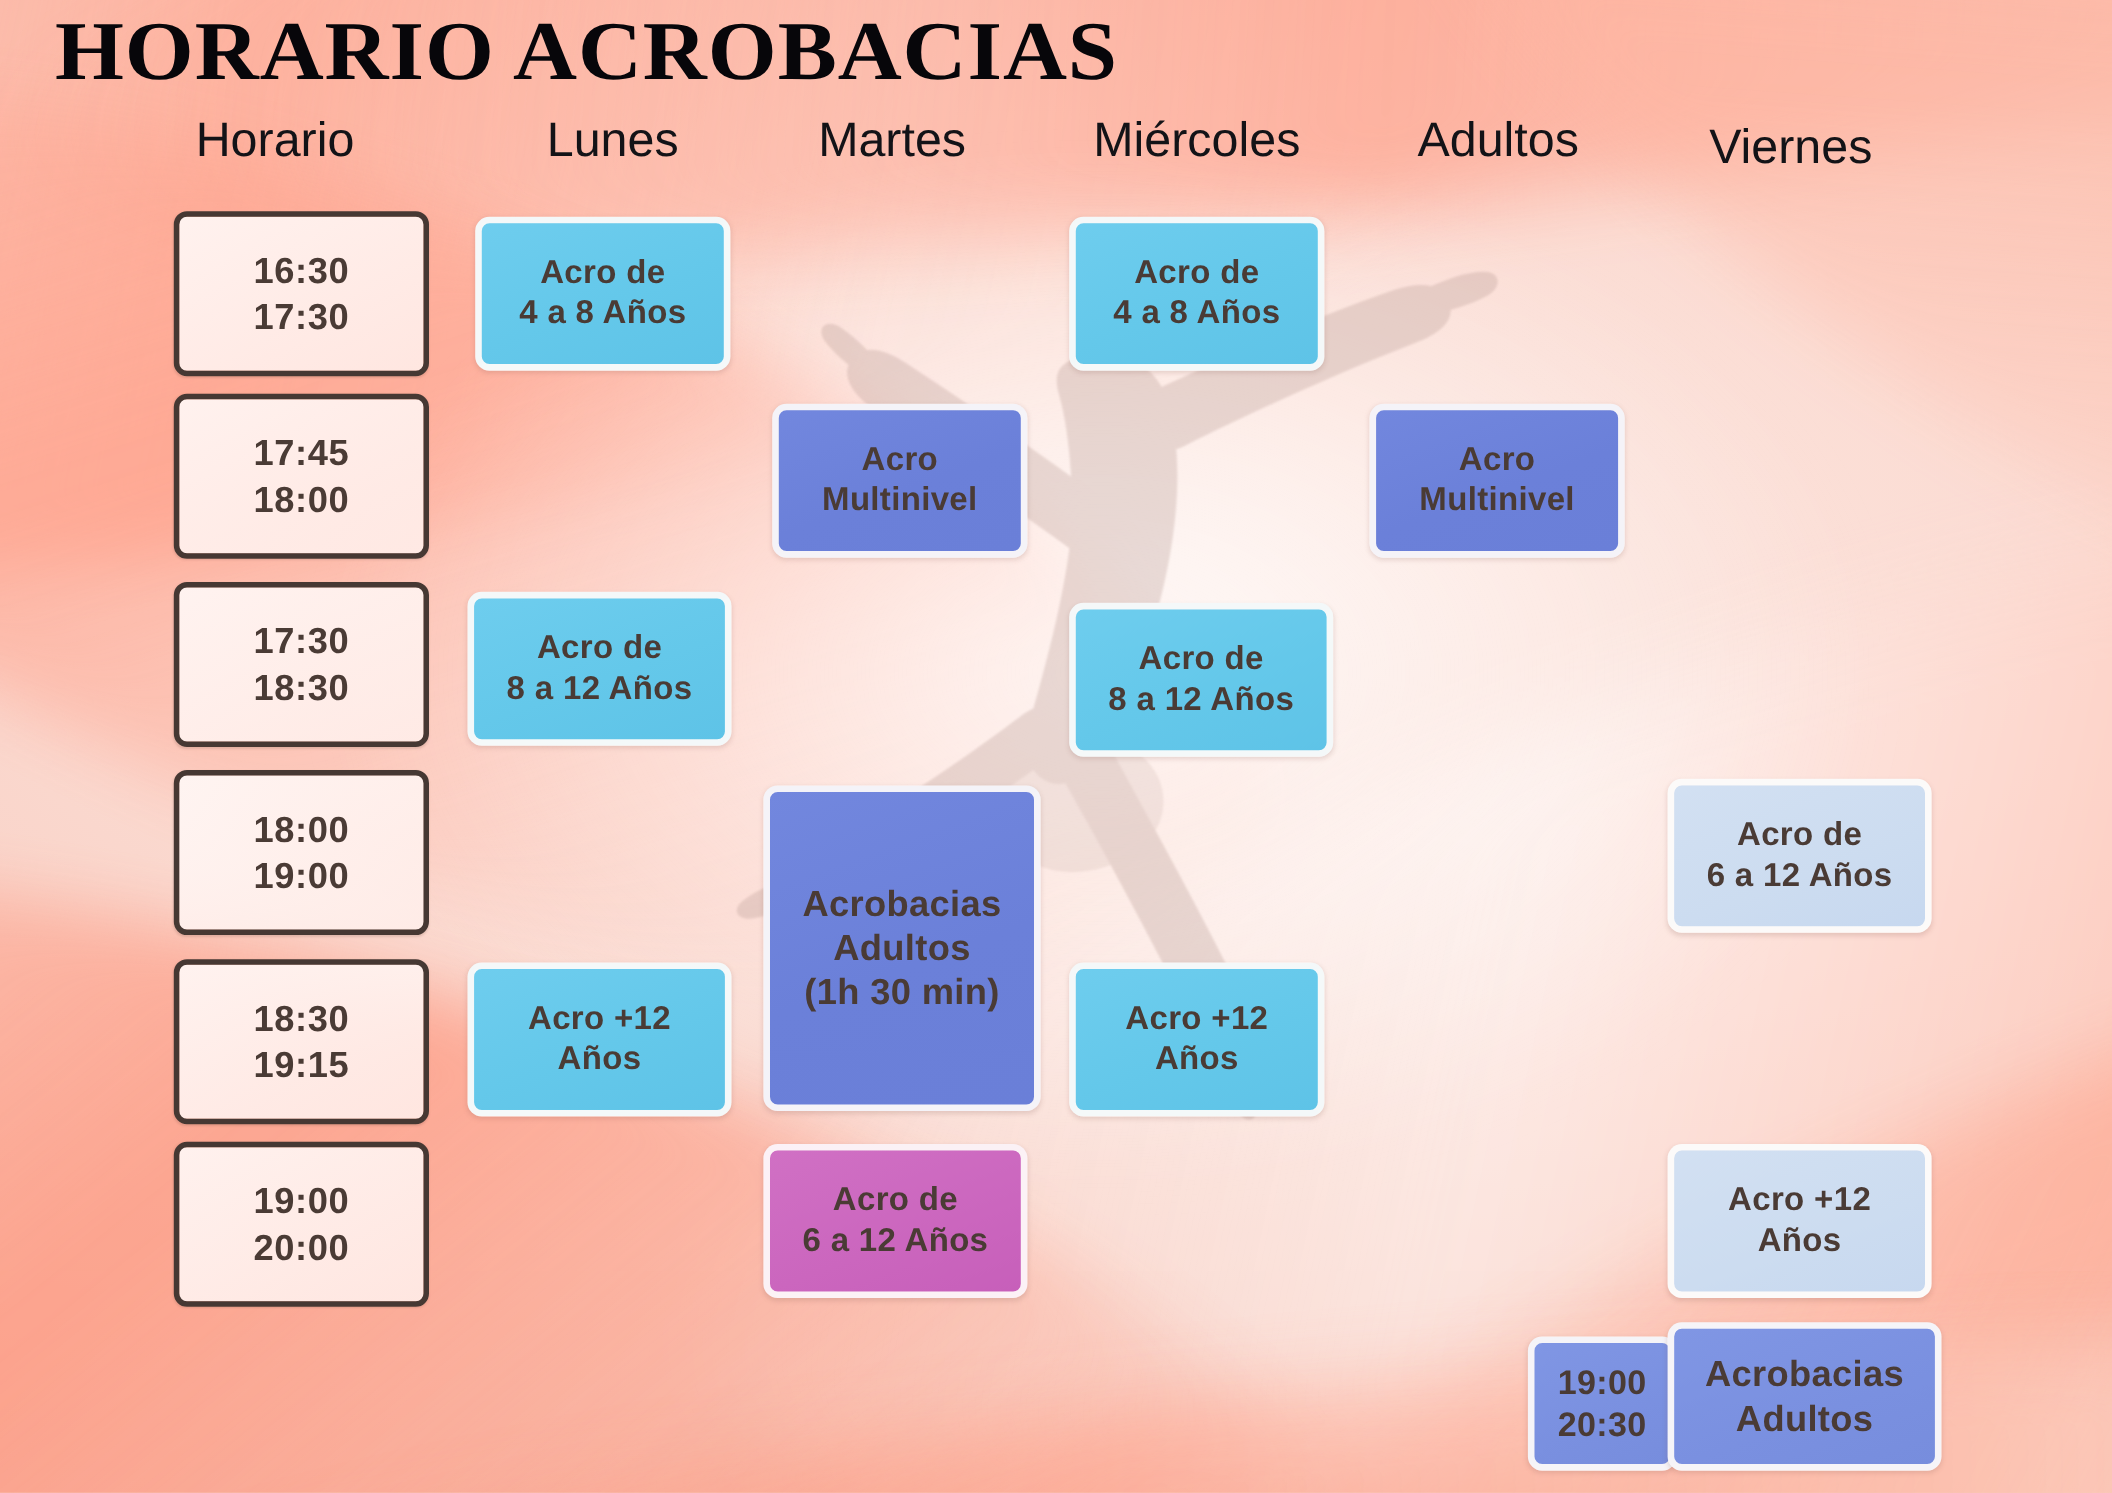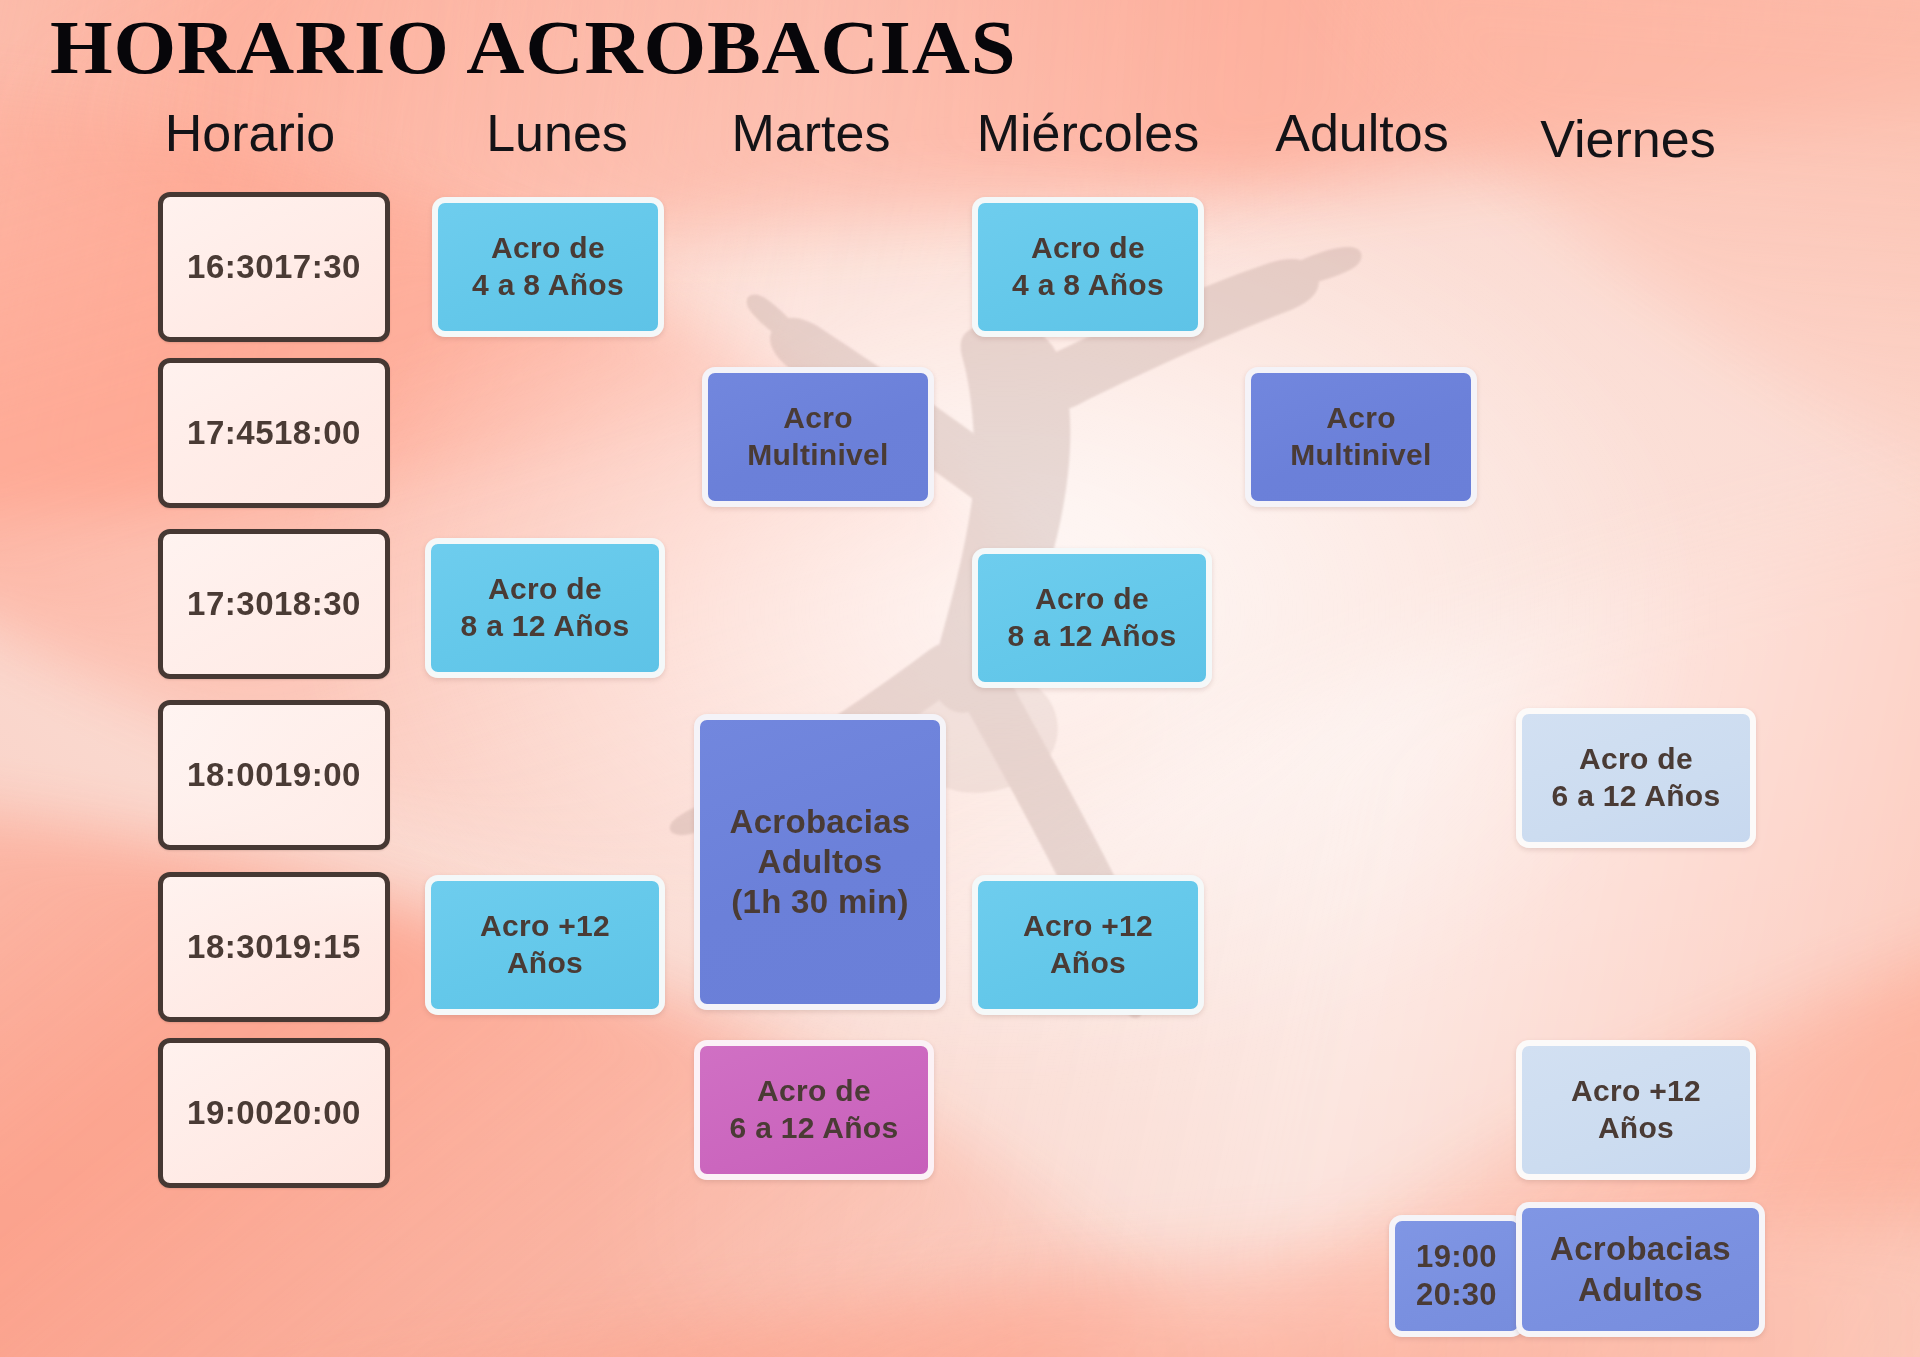--- a/index.html
+++ b/index.html
@@ -50,28 +50,28 @@
     opacity:.30;filter:blur(1.2px);pointer-events:none;}
   .gymnast svg{width:100%;height:100%;display:block;}
 
   
   .title{position:absolute;left:50px;top:4px;
     font-family:"Liberation Serif", serif;
     font-weight:700;font-size:76px;letter-spacing:.8px;color:#07060a;
     transform:scaleX(1.06);transform-origin:left center;white-space:nowrap;}
 
   
-  .dayhead{position:absolute;font-size:52px;color:#131317;white-space:nowrap;
+  .dayhead{position:absolute;font-size:44px;color:#131317;white-space:nowrap;
     font-family:"Liberation Sans", sans-serif;font-weight:400;}
 
   
   .timecell{position:absolute;box-sizing:border-box;
     border:5px solid #463833;border-radius:12px;
     background:linear-gradient(150deg,rgba(255,247,245,.93),rgba(255,238,234,.88));
-    display:flex;flex-direction:row;align-items:center;justify-content:center;
+    display:flex;flex-direction:column;align-items:center;justify-content:center;
     color:#4a3b35;font-weight:700;font-size:33px;line-height:1.27;
     letter-spacing:.5px;font-family:"Liberation Sans", sans-serif;
     box-shadow:0 1px 2px rgba(110,70,60,.18);}
 
   
   .block{position:absolute;box-sizing:border-box;
     border:6px solid rgba(255,252,250,.93);border-radius:13px;
     display:flex;flex-direction:column;align-items:center;justify-content:center;
     color:#4a3b35;font-weight:700;line-height:1.22;text-align:right;
     font-size:29px;letter-spacing:.3px;

